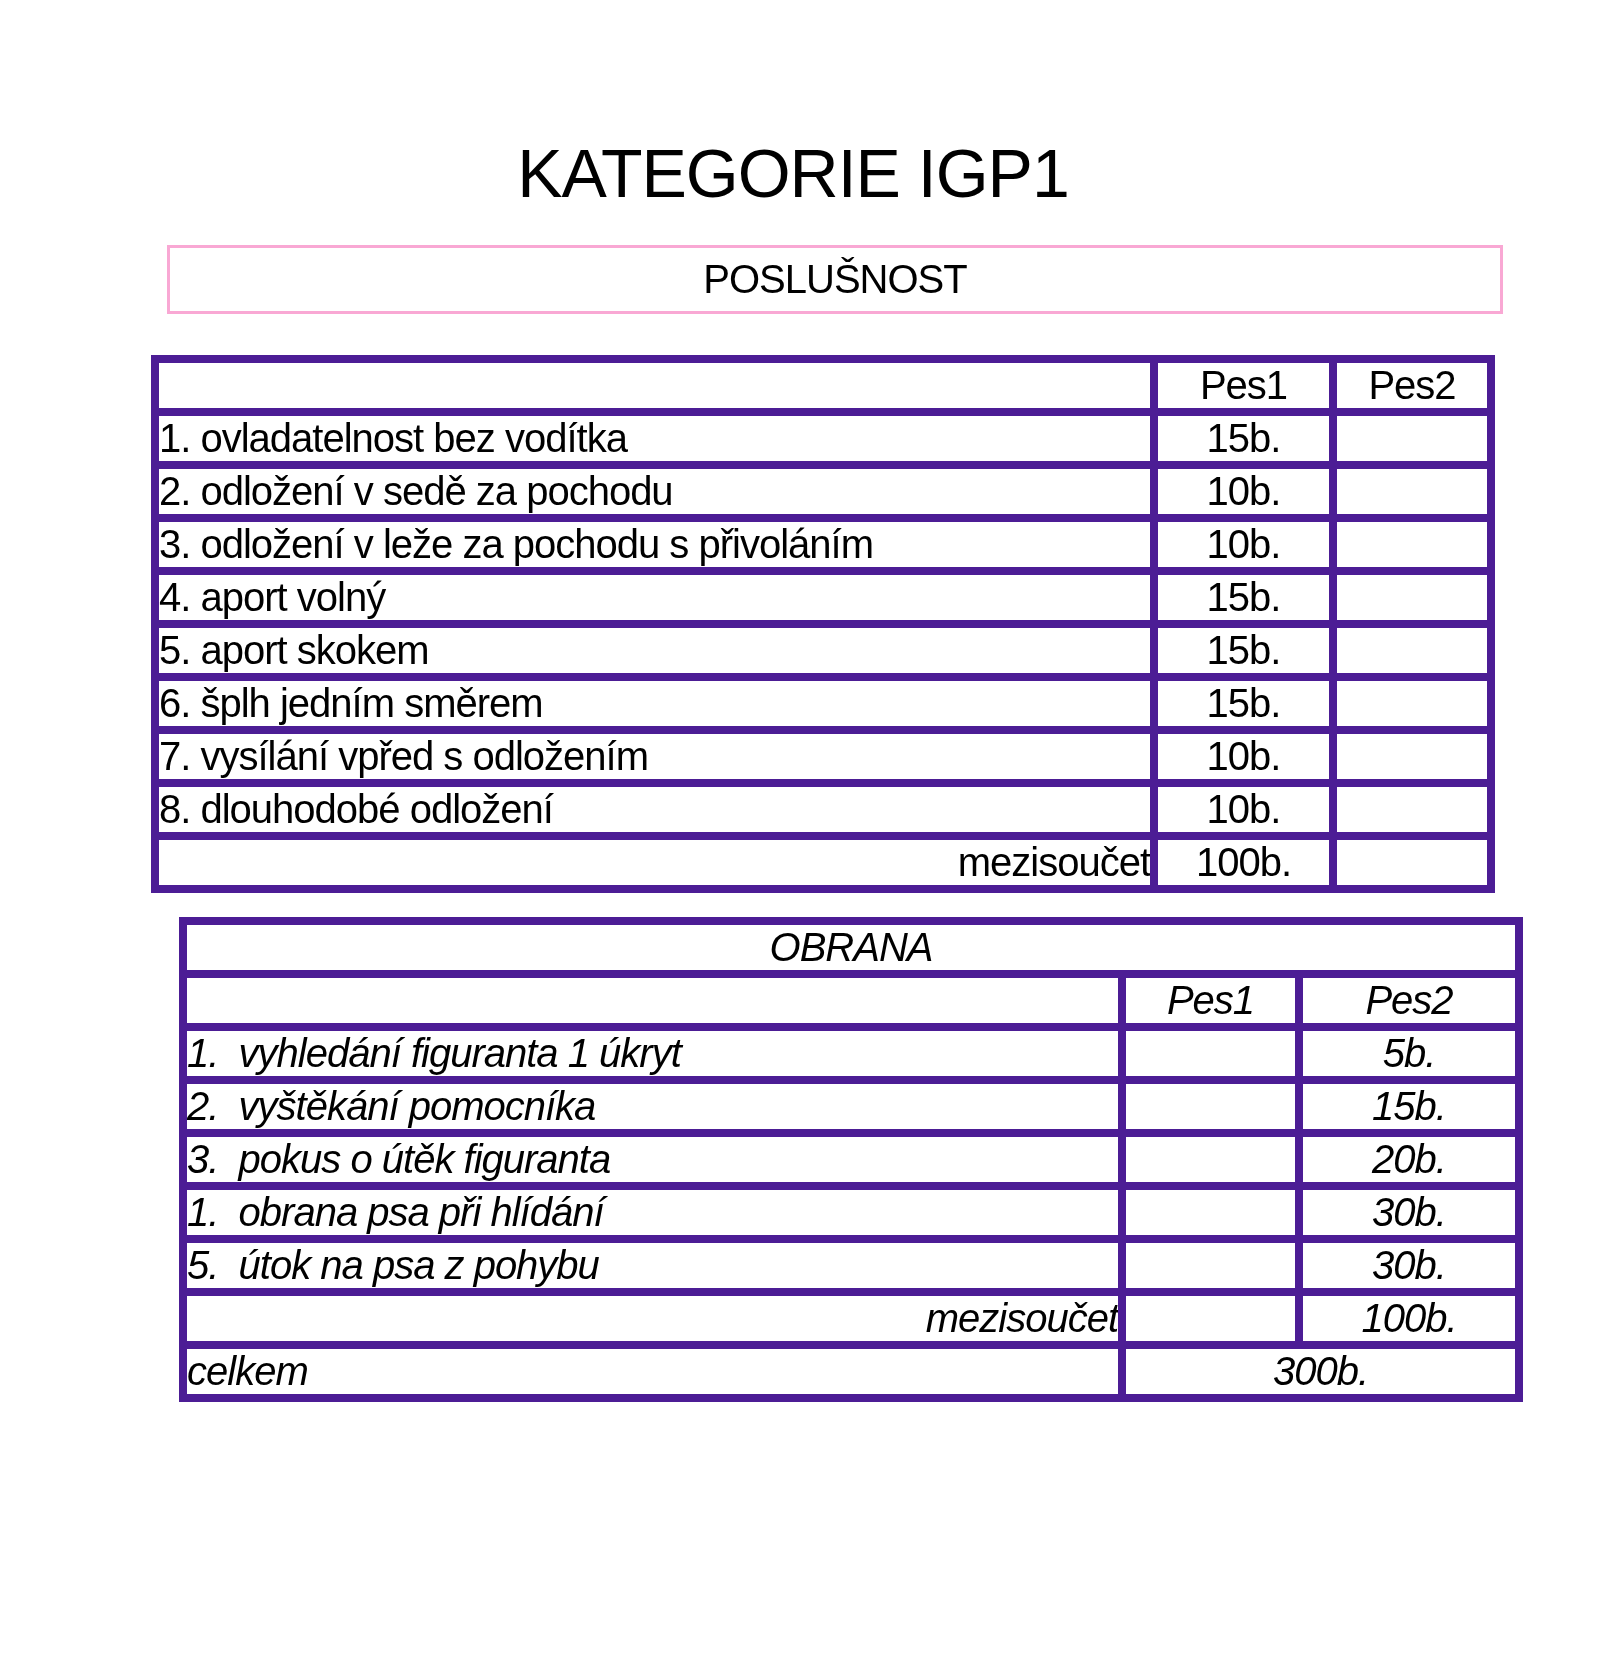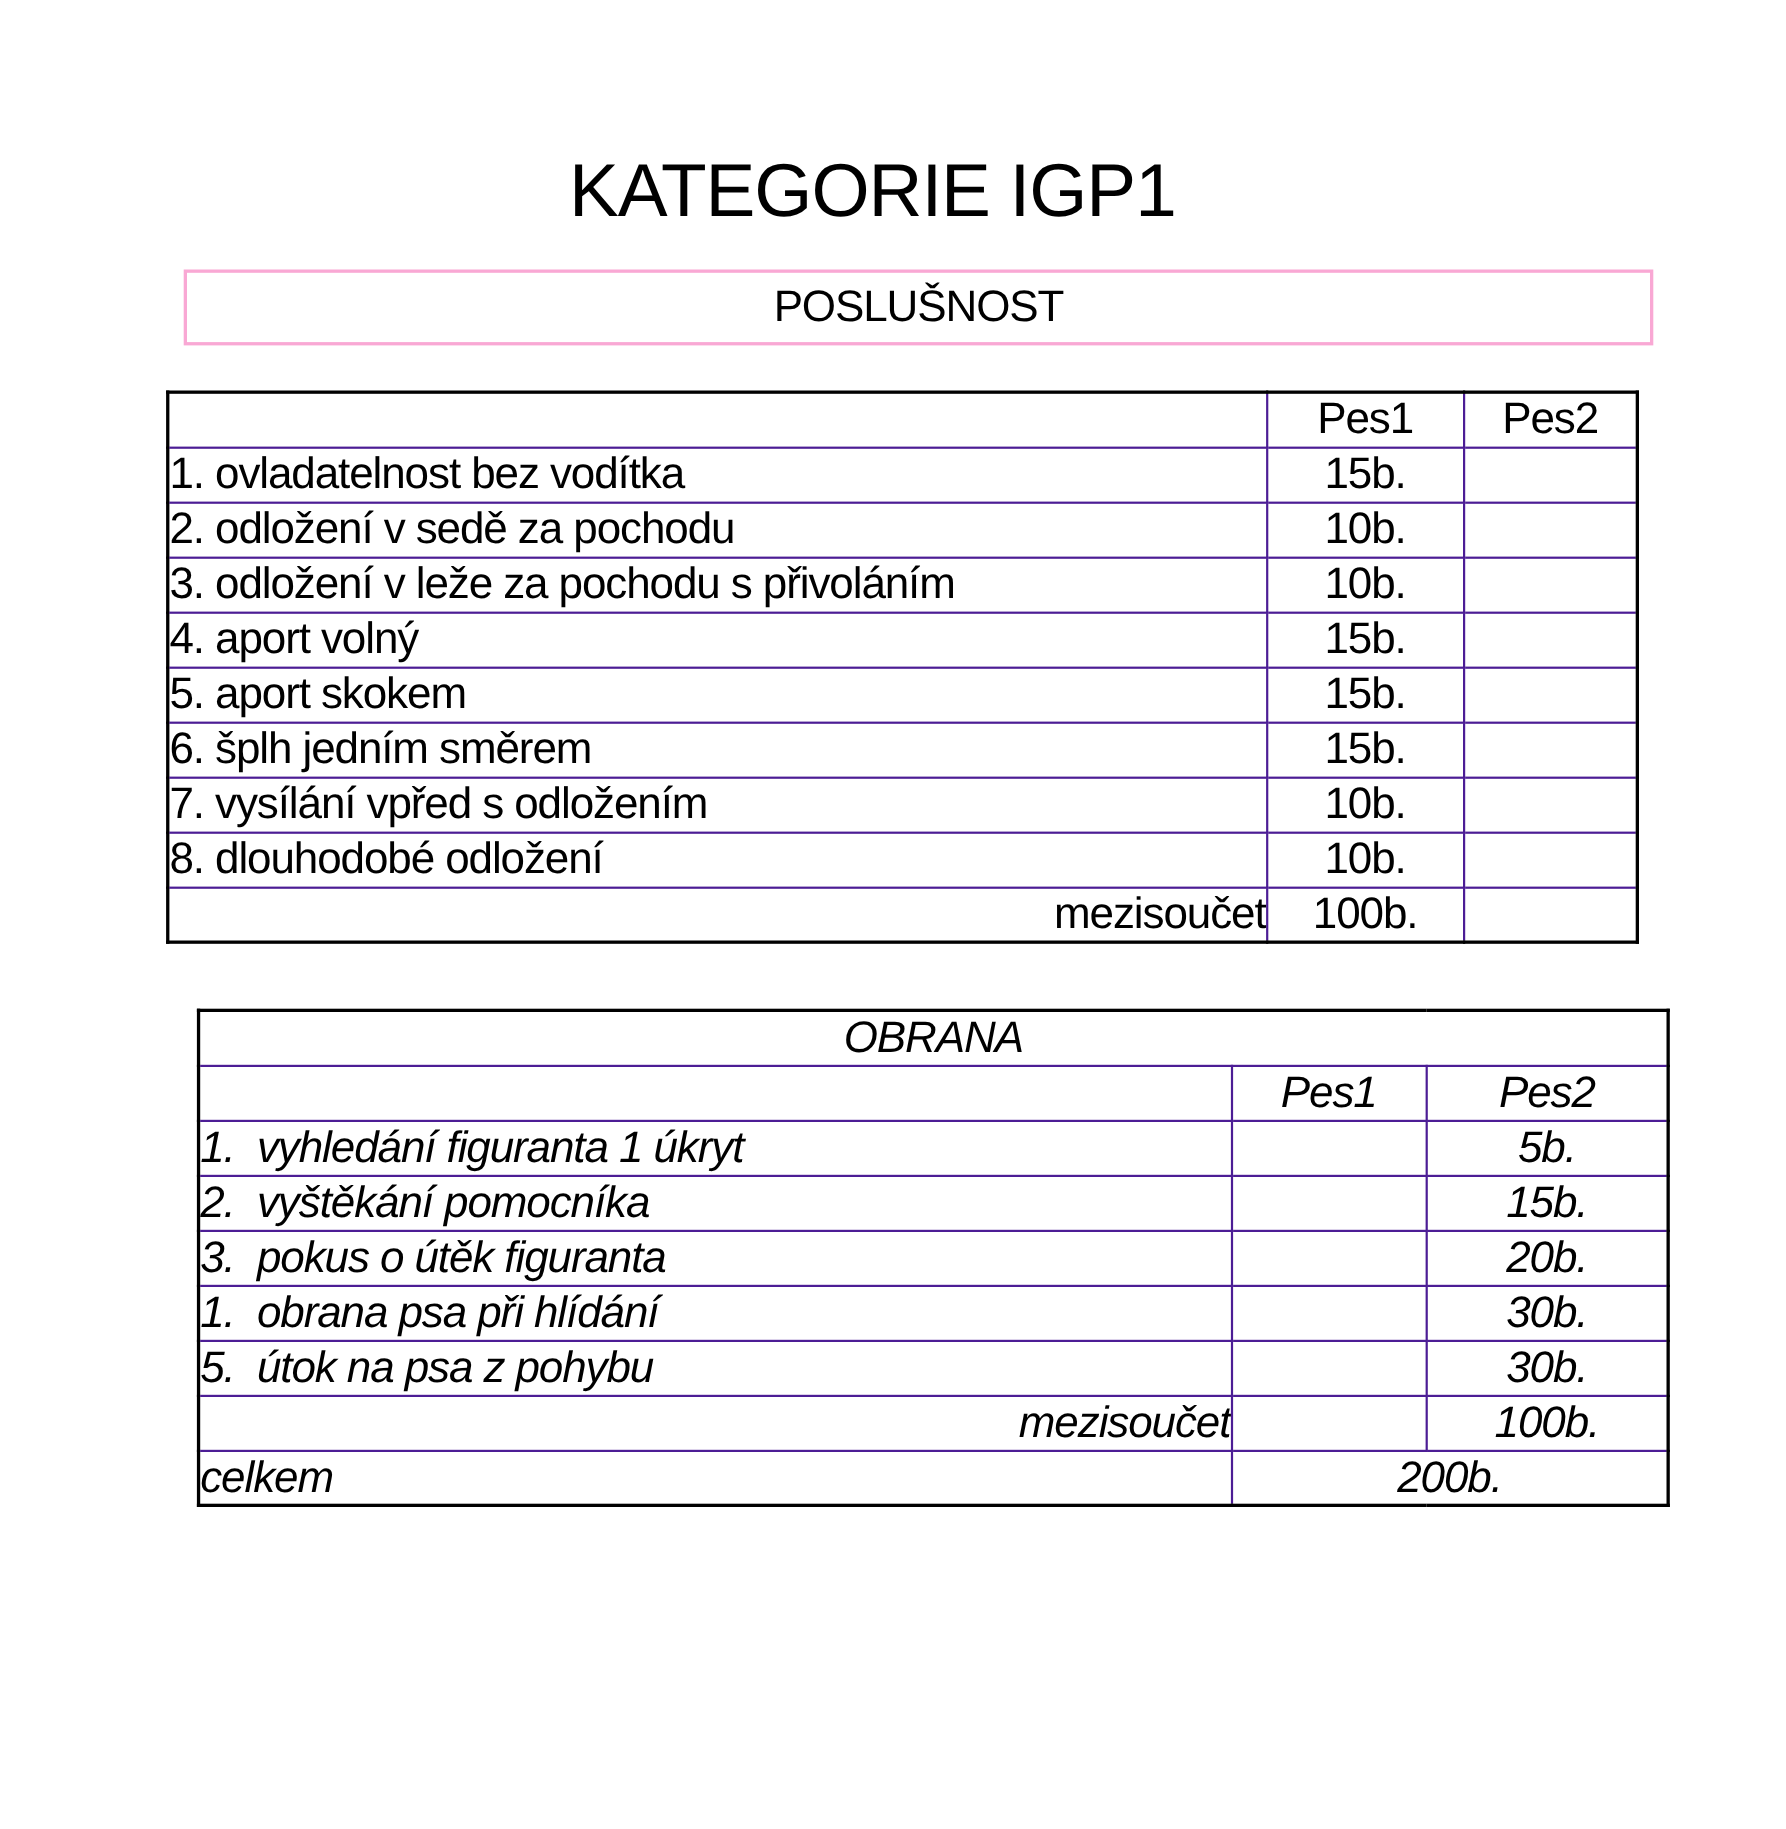--- a/index.html
+++ b/index.html
@@ -44,21 +44,21 @@
     position: absolute;
     border-collapse: collapse;
     table-layout: fixed;
     border: 3px solid #000000;
     font-size: 40px;
     letter-spacing: -1px;
   }
   #table-obedience { left: 151px; top: 355px; width: 1336px; }
   #table-defense  { left: 179px; top: 917px; width: 1336px; font-style: italic; }
   table.score td {
-    border: 2px solid #4c1d95;
+    border: 8px solid #4c1d95;
     height: 50px;
     padding: 0;
     box-sizing: border-box;
     white-space: pre;
     overflow: hidden;
     vertical-align: middle;
   }
   td.desc   { text-align: left; padding-left: 14px; }
   td.val    { text-align: center; }
   td.head   { text-align: center; }
@@ -178,18 +178,18 @@
         <td class="val"></td>
         <td class="val">30b.</td>
       </tr>
       <tr>
         <td class="sum-label-2">mezisoučet</td>
         <td class="val"></td>
         <td class="val">100b.</td>
       </tr>
       <tr>
         <td class="total-label">celkem</td>
-        <td class="val" colspan="2">200b.</td>
+        <td class="val" colspan="2">300b.</td>
       </tr>
     </tbody>
   </table>
 
 </div>
 
 </body></html>

